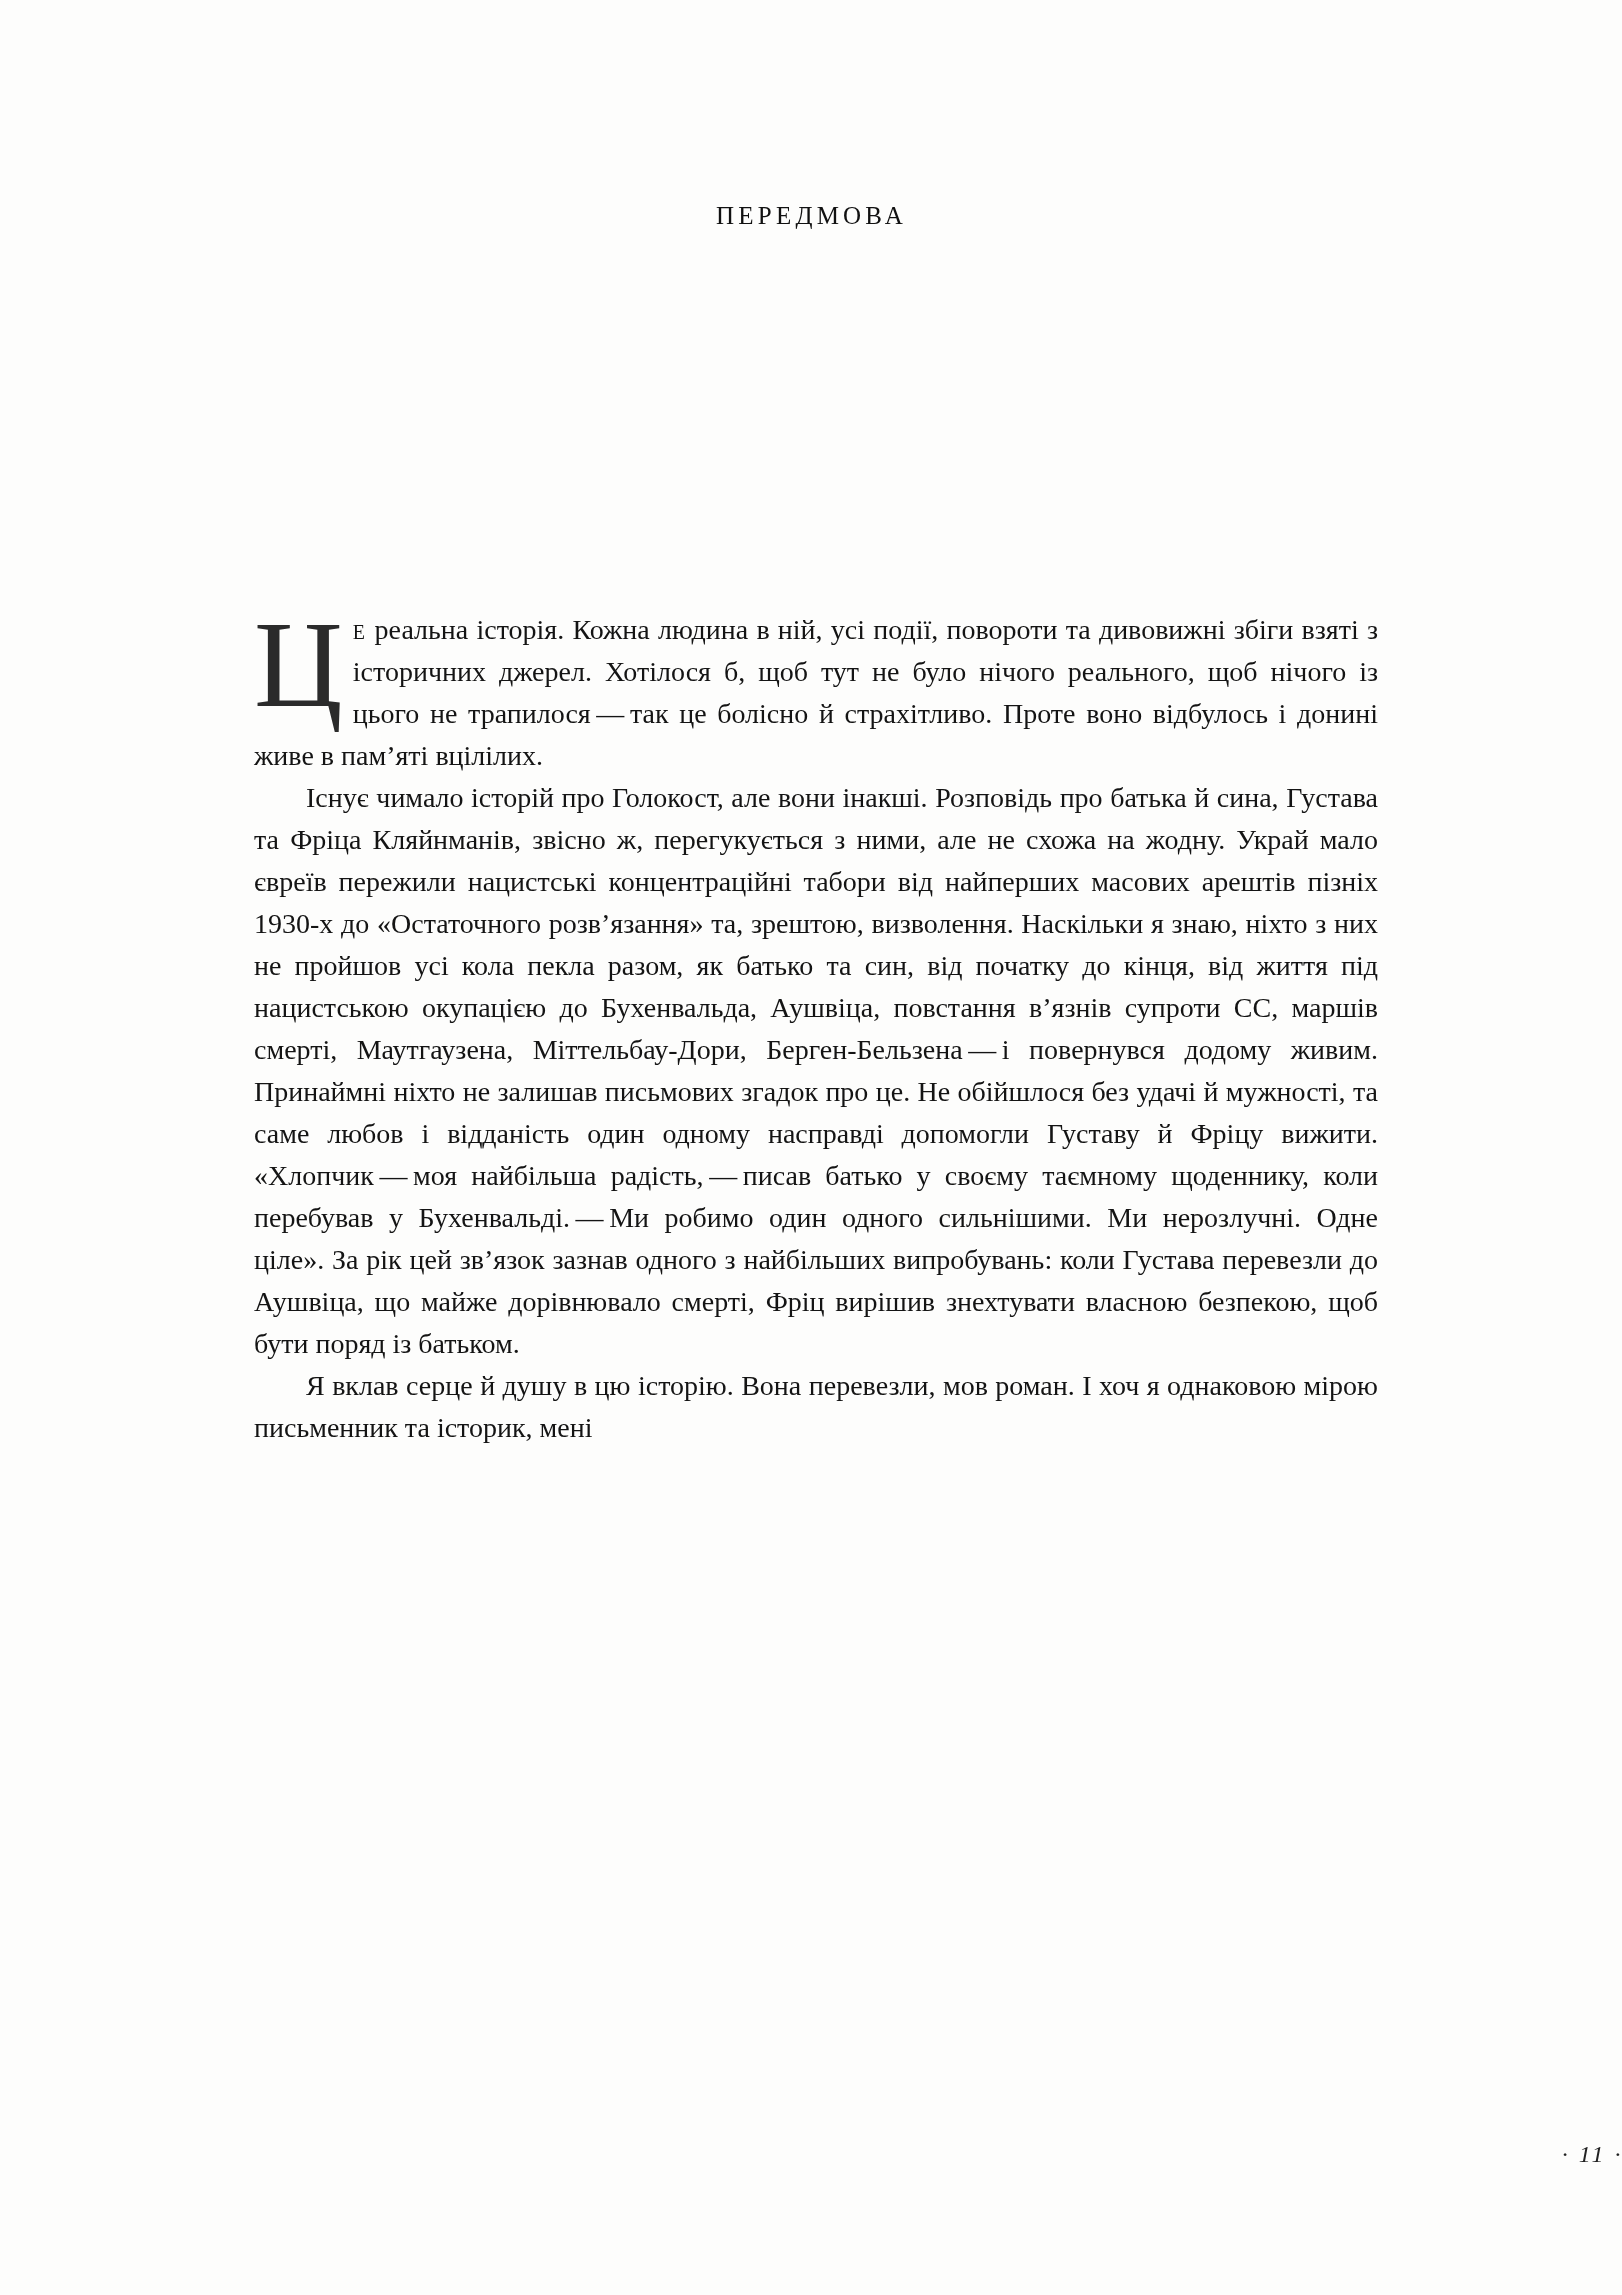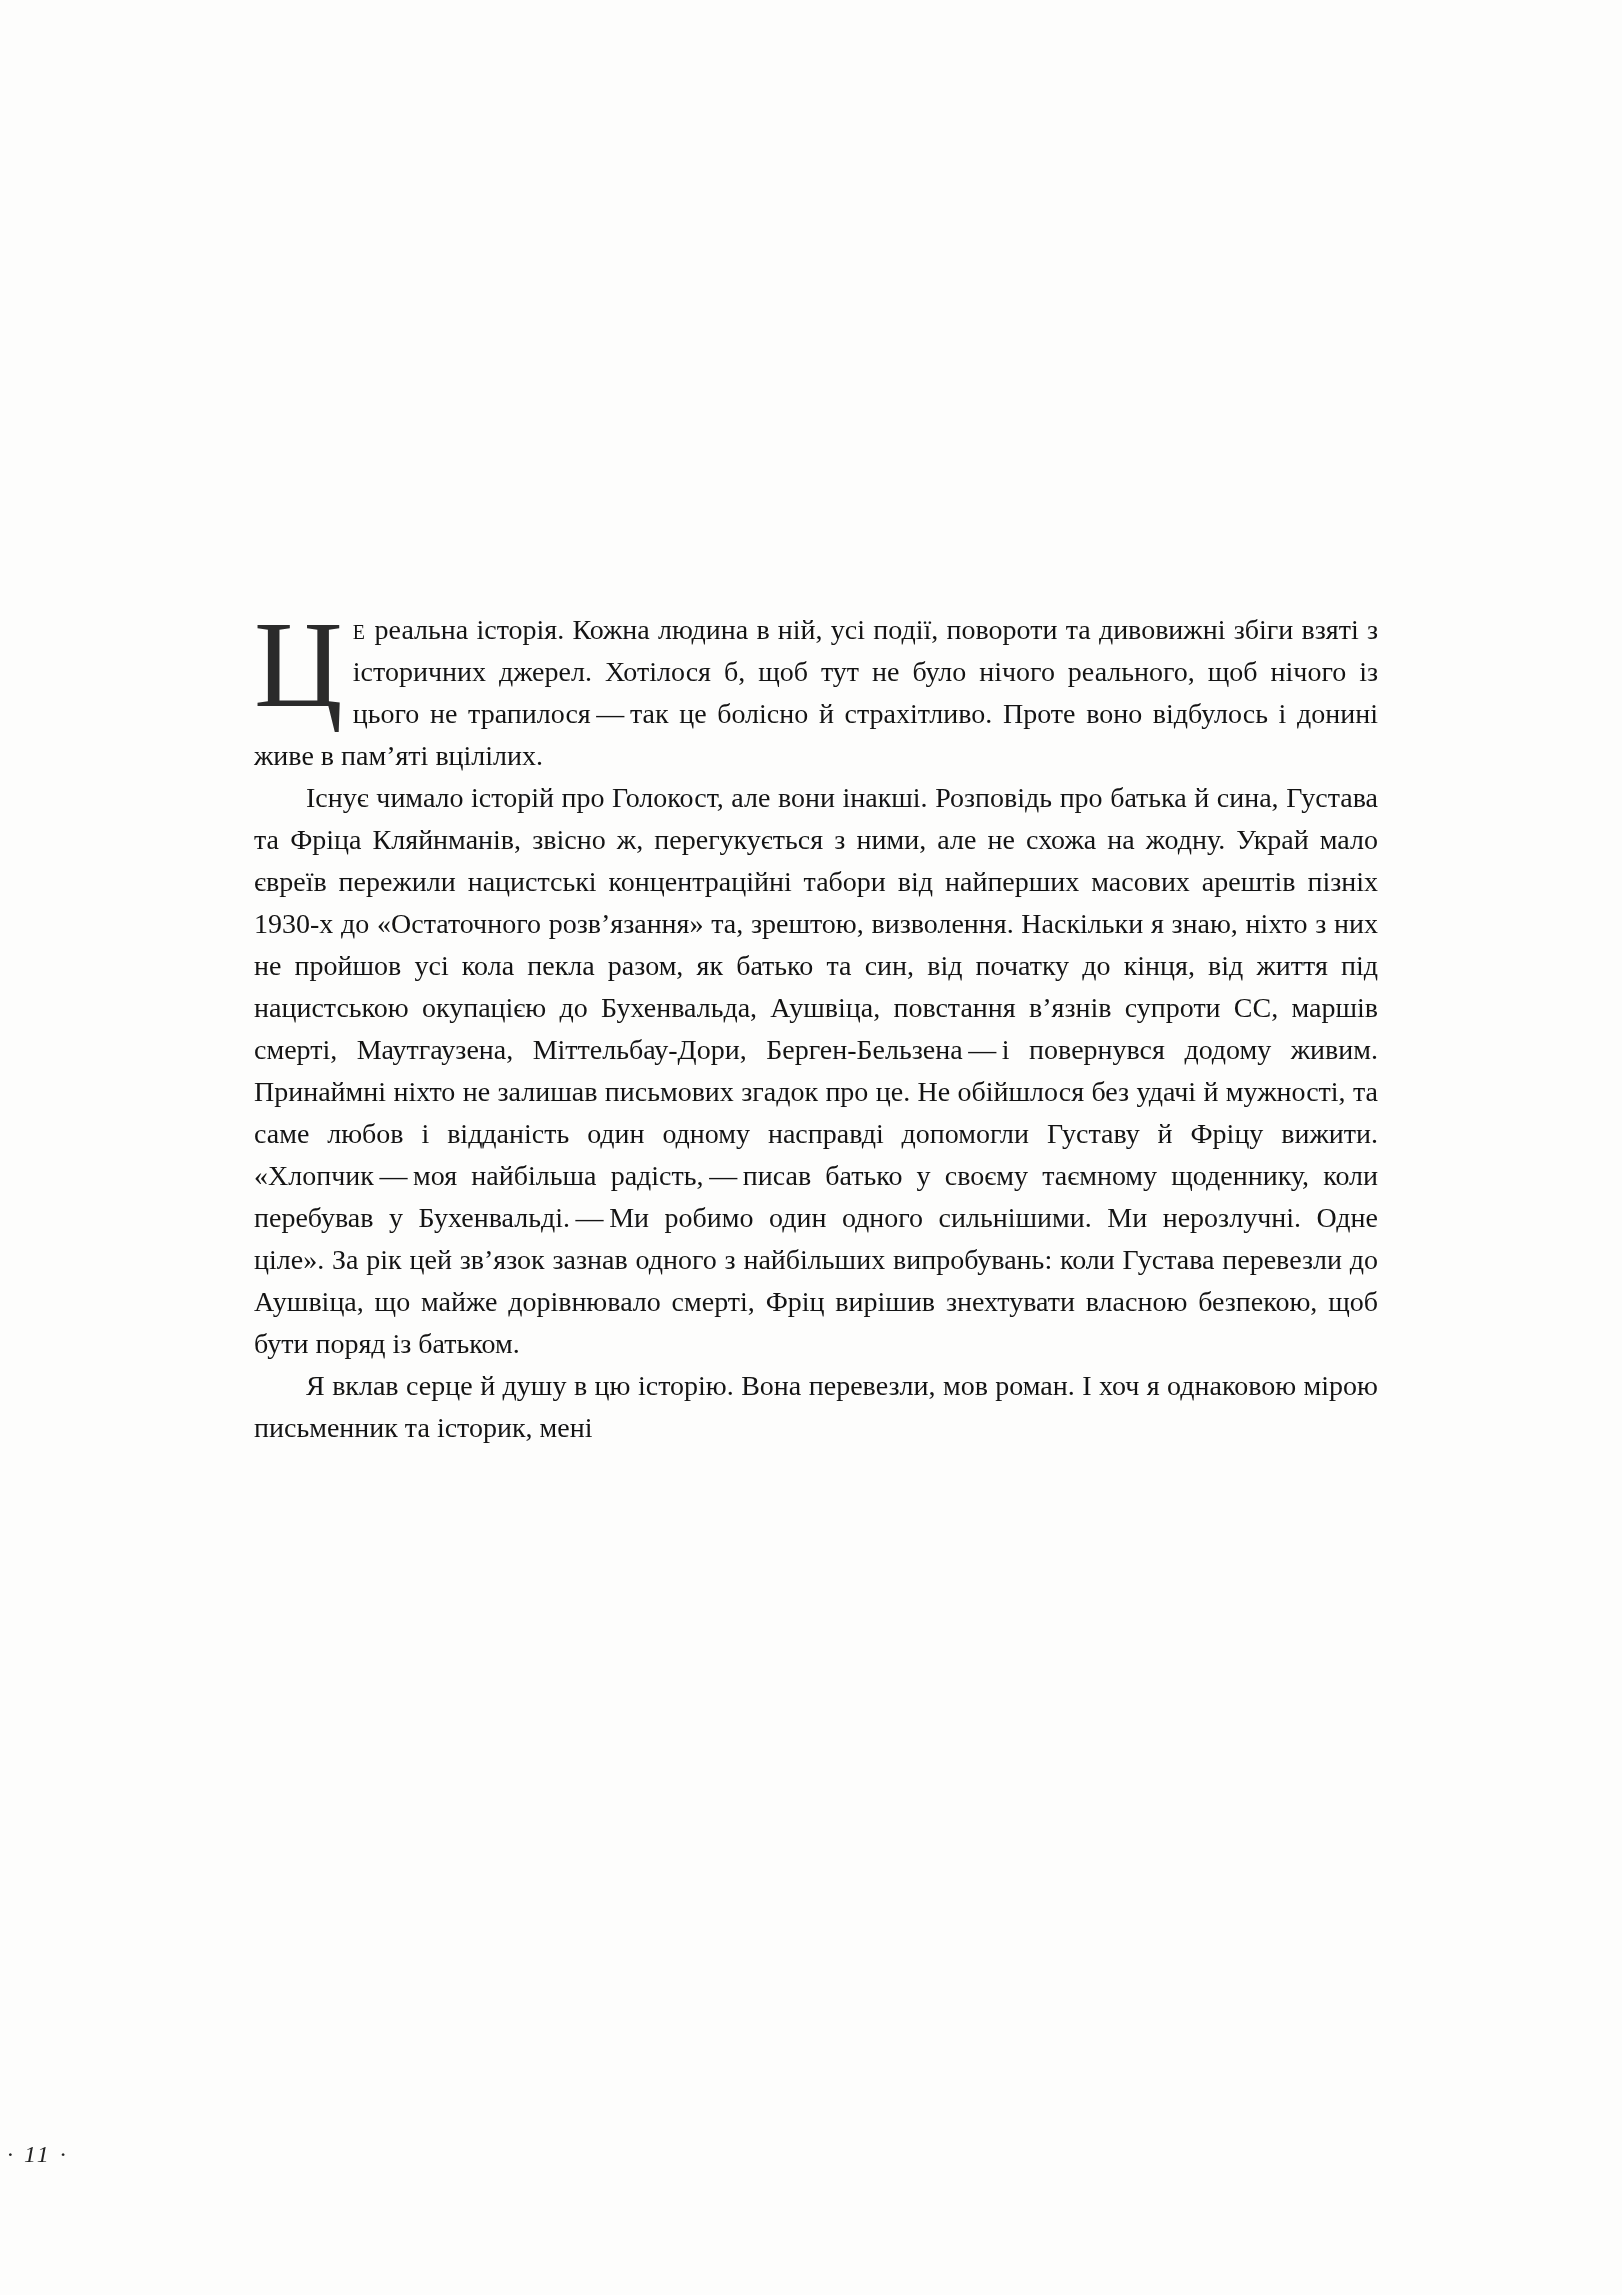--- a/index.html
+++ b/index.html
@@ -70,34 +70,35 @@
   }
   .smallcaps-lead {
     font-variant: small-caps;
     text-transform: lowercase;
     letter-spacing: 1.3px;
     font-size: 28px;
   }
   .folio {
     position: absolute;
     bottom: 127px;
-    left: 7px;
+    left: 0;
     right: 0;
-    text-align: left;
+    text-align: right;
     font-size: 24px;
     font-style: italic;
     color: #222;
     letter-spacing: 2.5px;
   }
 </style>
 </head>
 <body>
 
 <div class="page">
 
+  <div class="chapter-title">Передмова</div>
 
   <div class="body-col">
 
     <p class="para dropcap-para"><span class="dropcap">Ц</span><span class="smallcaps-lead">е</span><span> реальна історія. Кожна людина в ній, усі події, повороти та дивовижні збіги взяті з історичних джерел. Хотілося б, щоб тут не було нічого реального, щоб нічого із цього не трапилося — так це болісно й страхітливо. Проте воно відбулось і донині живе в пам’яті вцілілих.</span></p>
 
     <p class="para">Існує чимало історій про Голокост, але вони інакші. Розповідь про батька й сина, Густава та Фріца Кляйнманів, звісно ж, перегукується з ними, але не схожа на жодну. Украй мало євреїв пережили нацистські концентраційні табори від найперших масових арештів пізніх 1930-х до «Остаточного розв’язання» та, зрештою, визволення. Наскільки я знаю, ніхто з них не пройшов усі кола пекла разом, як батько та син, від початку до кінця, від життя під нацистською окупацією до Бухенвальда, Аушвіца, повстання в’язнів супроти СС, маршів смерті, Маутгаузена, Міттельбау-Дори, Берген-Бельзена — і повернувся додому живим. Принаймні ніхто не залишав письмових згадок про це. Не обійшлося без удачі й мужності, та саме любов і відданість один одному насправді допомогли Густаву й Фріцу вижити. «Хлопчик — моя найбільша радість, — писав батько у своєму таємному щоденнику, коли перебував у Бухенвальді. — Ми робимо один одного сильнішими. Ми нерозлучні. Одне ціле». За рік цей зв’язок зазнав одного з найбільших випробувань: коли Густава перевезли до Аушвіца, що майже дорівнювало смерті, Фріц вирішив знехтувати власною безпекою, щоб бути поряд із батьком.</p>
 
     <p class="para">Я вклав серце й душу в цю історію. Вона перевезли, мов роман. І хоч я однаковою мірою письменник та історик, мені</p>
 
   </div>

